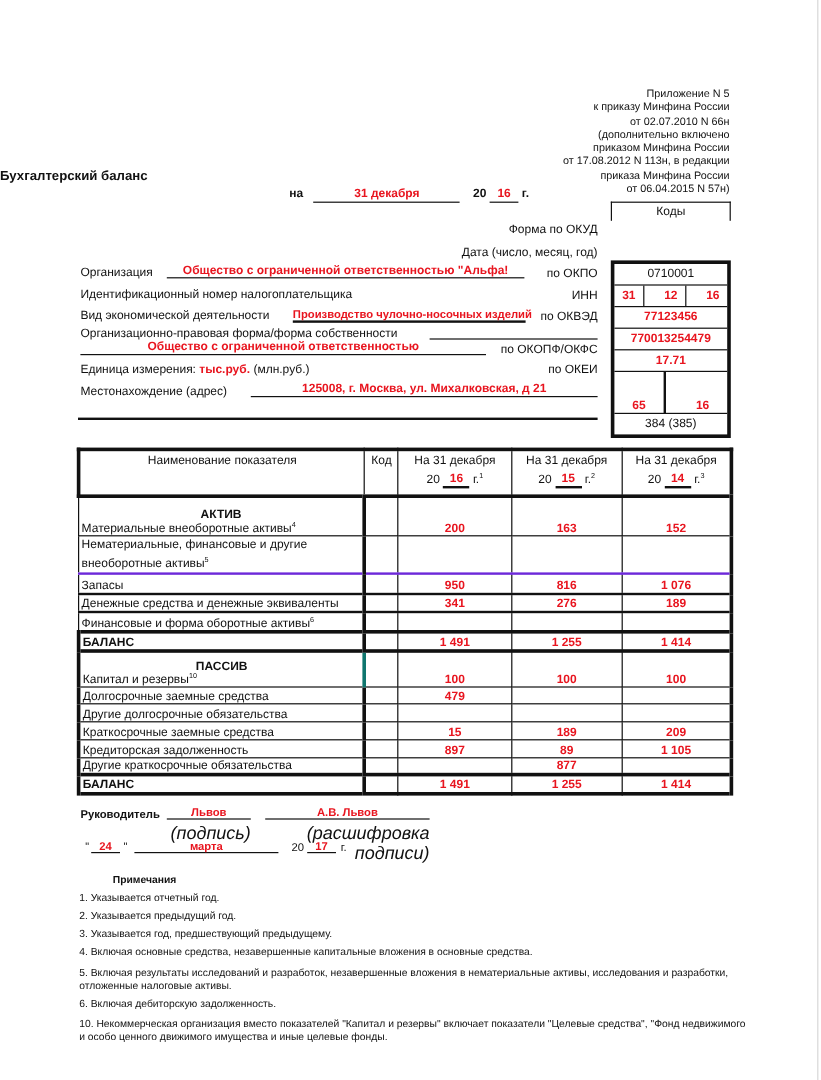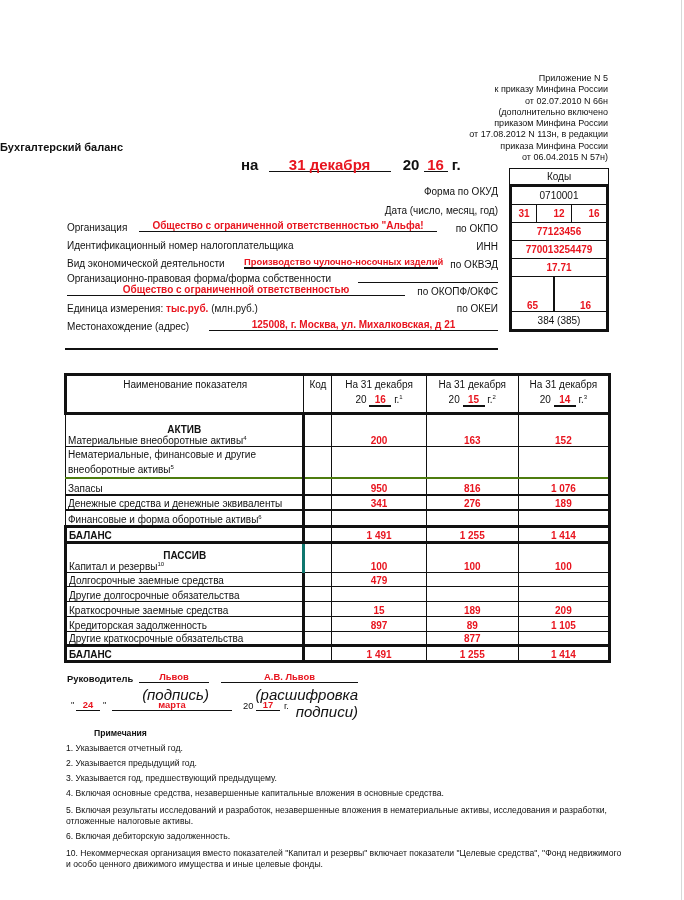--- a/index.html
+++ b/index.html
@@ -4,32 +4,32 @@
 <style>
   html, body { margin:0; padding:0; background:#fff; }
   body { width:684px; height:900px; position:relative; overflow:hidden;
          font-family:"Liberation Sans", sans-serif; color:#111; font-size:10px; }
   .red { color:#e8151f; font-weight:bold; }
   .edge { position:absolute; left:681px; top:0; width:1px; height:900px; background:#d8d8d8; }
 
   .appendix { position:absolute; right:76px; top:73px; text-align:right; font-size:9px; line-height:11.3px; }
 
   .title { position:absolute; left:0; width:684px; top:141px; text-align:left; font-weight:bold; font-size:11px; }
-  .date-line { position:absolute; top:156px; left:241px; font-weight:bold; font-size:15px; }
+  .date-line { position:absolute; top:156px; left:241px; font-weight:bold; font-size:10px; }
   .uline { display:inline-block; border-bottom:1px solid #111; text-align:center; line-height:12px; }
 
   .lbl { position:absolute; font-size:10px; white-space:nowrap; }
   .rlbl { position:absolute; font-size:10px; white-space:nowrap; text-align:right; }
   .fill { position:absolute; border-bottom:1px solid #111; text-align:center; white-space:nowrap; font-size:10px; }
   .fill.thick { border-bottom:2px solid #111; }
 
   
   .codes { position:absolute; left:509px; top:168px; width:100px; }
   .codes .head { height:15px; border:1px solid #111; border-bottom:none; text-align:center; line-height:15px; font-size:10px; }
-  .codes .box { border:3px solid #111; }
+  .codes .box { border:3px solid #111;margin-top:33px; }
   .codes .row { height:17px; border-bottom:1px solid #111; display:flex; align-items:center; justify-content:center; font-size:10px; }
   .codes .row:last-child { border-bottom:none; }
   .codes .cell { flex:1; text-align:center; height:100%; display:flex; align-items:center; justify-content:center; }
   .codes .cell + .cell { border-left:1px solid #111;padding-left:10px; }
   .codes .row.tall { height:34px; align-items:stretch; }
   .codes .row.tall .cell { align-items:flex-end; padding-bottom:1px; }
   .codes .row.tall .cell + .cell { border-left:2px solid #111; }
 
   
   table.bal { position:absolute; left:64px; top:373px; width:547px; border-collapse:collapse; font-size:10px; }
@@ -177,21 +177,21 @@
   </tr>
   <tr style="height:31px;">
     <td class="name" style="border-right:3px solid #111;line-height:13px;">
       <span>Нематериальные, финансовые и другие внеоборотные активы</span><sup>5</sup>
     </td>
     <td></td>
     <td class="num"></td>
     <td class="num"></td>
     <td class="num" style="border-right:3px solid #111;"></td>
   </tr>
-  <tr style="height:17px;border-top:2px solid #4d7c0f;">
+  <tr style="height:17px;border-top:2px solid #6d28d9;">
     <td class="name" style="border-right:3px solid #111;"><span>Запасы</span></td>
     <td></td>
     <td class="num">950</td>
     <td class="num">816</td>
     <td class="num" style="border-right:3px solid #111;">1 076</td>
   </tr>
   <tr style="height:15px;border-top:2px solid #111;">
     <td class="name" style="border-right:3px solid #111;"><span>Денежные средства и денежные эквиваленты</span></td>
     <td></td>
     <td class="num">341</td>

